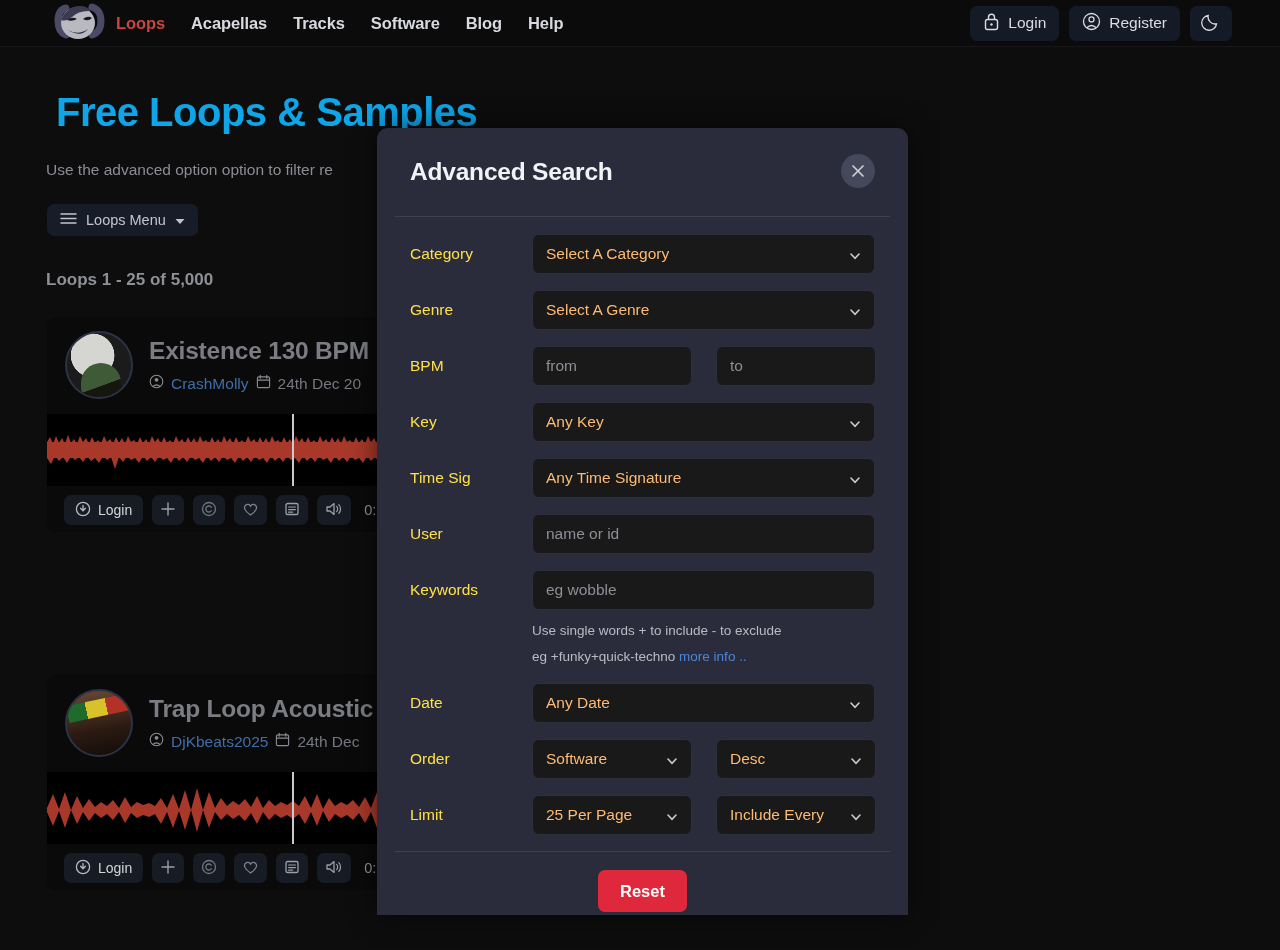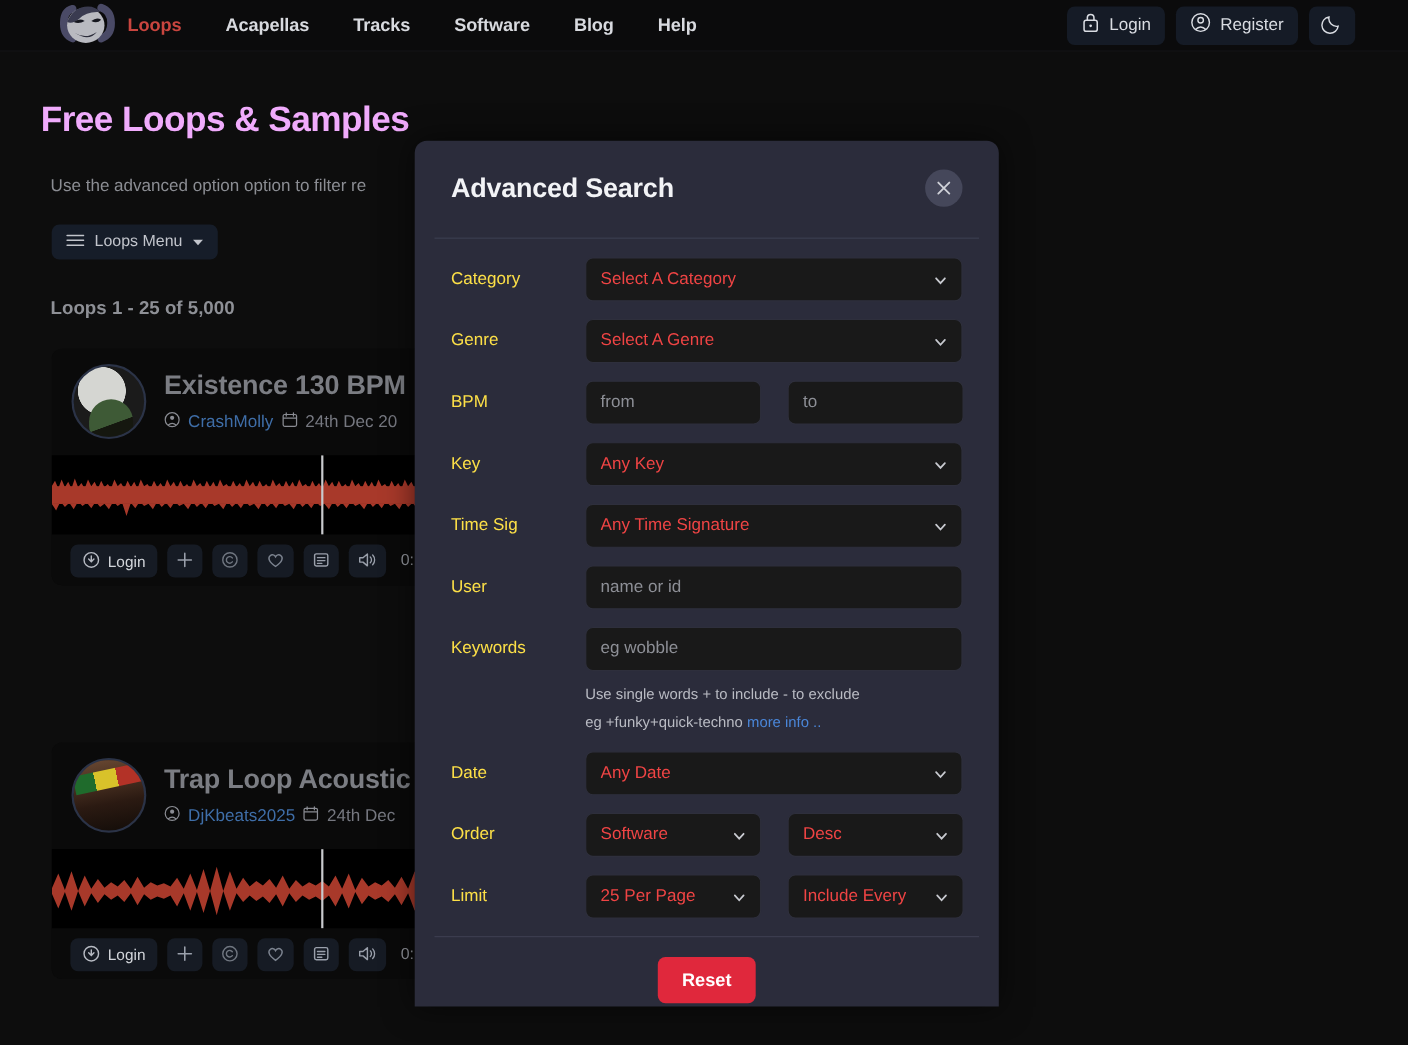--- a/index.html
+++ b/index.html
@@ -14,39 +14,39 @@
   
   .navbar {
     position: absolute; top: 0; left: 0; width: 1280px; height: 47px;
     background: #0b0b0c;
     display: flex; align-items: center;
     border-bottom: 1px solid #17171a;
   }
   .brand-logo {
     margin-left: 48px; width: 58px; height: 50px; position: relative; flex: none;
   }
-  .nav-links { display: flex; align-items: center; gap: 40px; margin-left: 10px; }
+  .nav-links { display: flex; align-items: center; gap: 26px; margin-left: 10px; }
   .nav-link {
     font-size: 16.5px; font-weight: bold; color: #d8dadf;
     letter-spacing: -0.1px; cursor: pointer; text-decoration: none; white-space: nowrap;
   }
   .nav-link.active { color: #c9453f; }
   .nav-right { margin-left: auto; margin-right: 48px; display: flex; align-items: center; gap: 10px; }
   .nav-btn {
     background: #151b26; border-radius: 7px; height: 35px;
     display: flex; align-items: center; gap: 8px; padding: 0 13px;
     color: #d9dce2; font-size: 15.5px; cursor: pointer;
   }
   .nav-btn.icon-only { padding: 0 11px; }
 
   
   .page { position: absolute; top: 47px; left: 0; width: 1280px; height: 903px; background: #0d0d0d; }
   .page-title {
-    position: absolute; left: 37px; top: 43px;
-    font-size: 32px; font-weight: bold; color: #f0abfc; letter-spacing: -0.5px;
+    position: absolute; left: 56px; top: 43px;
+    font-size: 40px; font-weight: bold; color: #0ea5e9; letter-spacing: -0.5px;
     white-space: nowrap;
   }
   .page-sub {
     position: absolute; left: 46px; top: 114px;
     font-size: 15.5px; color: #8b8d93; white-space: nowrap;
   }
   .loops-menu {
     position: absolute; left: 47px; top: 157px;
     background: #161d29; border-radius: 7px; height: 32px;
     display: flex; align-items: center; gap: 9px; padding: 0 13px;
@@ -126,21 +126,21 @@
   .modal-divider { height: 1px; background: #3d3f52; margin: 0 18px; }
   .modal-body { padding: 17px 33px 0 33px; }
 
   .frow { display: flex; align-items: center; margin-bottom: 16px; }
   .flabel { width: 122px; flex: none; font-size: 15.5px; color: #fde047; }
   .fctrl { flex: 1; display: flex; gap: 24px; }
 
   .fld {
     background: #191919; border: 1px solid #2e2f3c; border-radius: 7px;
     height: 40px; display: flex; align-items: center;
-    padding: 0 13px; font-size: 15.5px; color: #ef4444; position: relative;
+    padding: 0 13px; font-size: 15.5px; color: #fdba74; position: relative;
   }
   .fld.ph { color: #8d8f96; }
   .fld.full { width: 343px; }
   .fld.half { width: 160px; }
   .fld.sel { padding-right: 34px; }
   .chev {
     position: absolute; right: 13px; top: 50%; transform: translateY(-50%);
     width: 12px; height: 12px; color: #c8cad0;
   }
   .fld.sel .lab { white-space: nowrap; overflow: hidden; }

